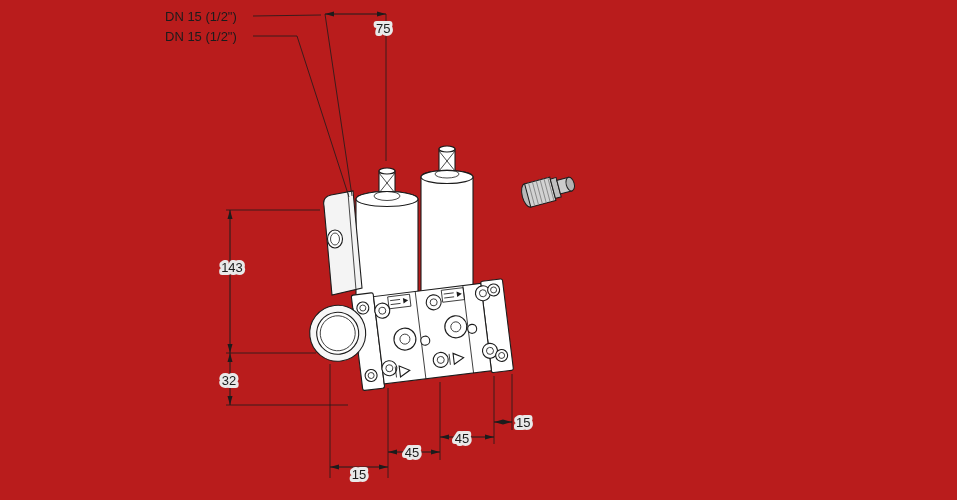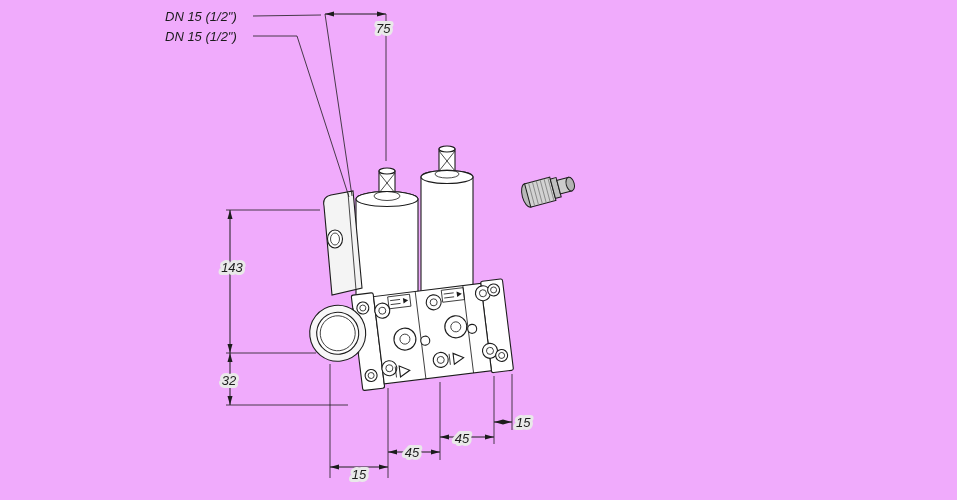--- a/index.html
+++ b/index.html
@@ -1,22 +1,21 @@
 <!DOCTYPE html>
 <html><head>
 <meta charset="utf-8">
 <style>
   html, body { margin: 0; padding: 0; }
   .canvas {
     position: relative;
     width: 957px;
     height: 500px;
-    background: #f0abfc;
+    background: #b91c1c;
     overflow: hidden;
-    font-style: italic;
   }
   svg { display: block; }
   text {
     font-family: "Liberation Sans", sans-serif;
     font-size: 13px;
     fill: #1c1c1c;
   }
   .halo {
     paint-order: stroke;
     stroke: #e9e9e9;

